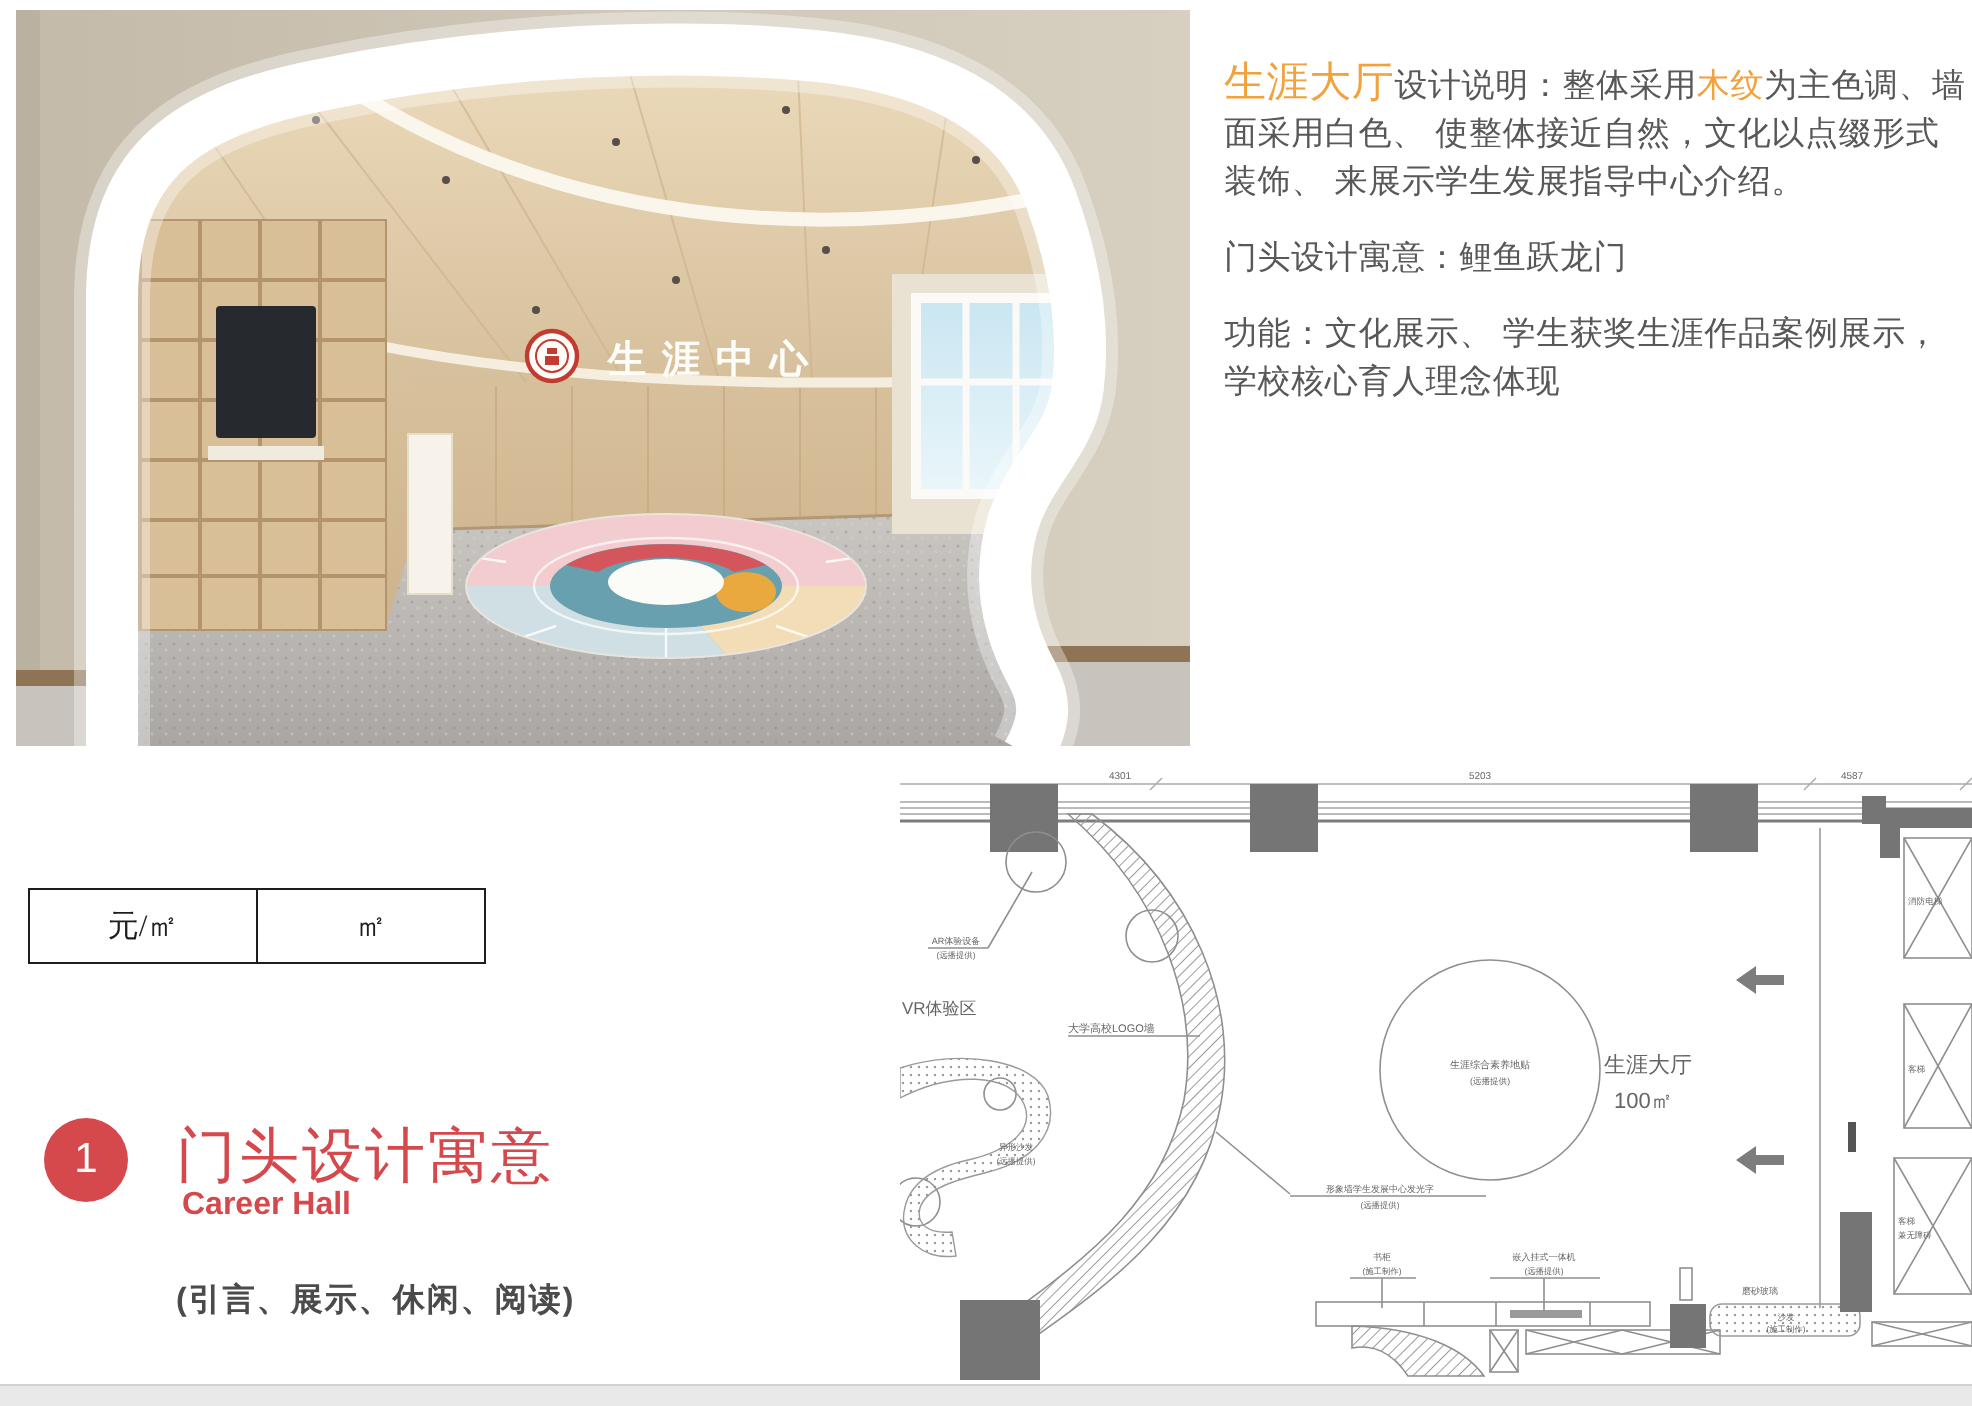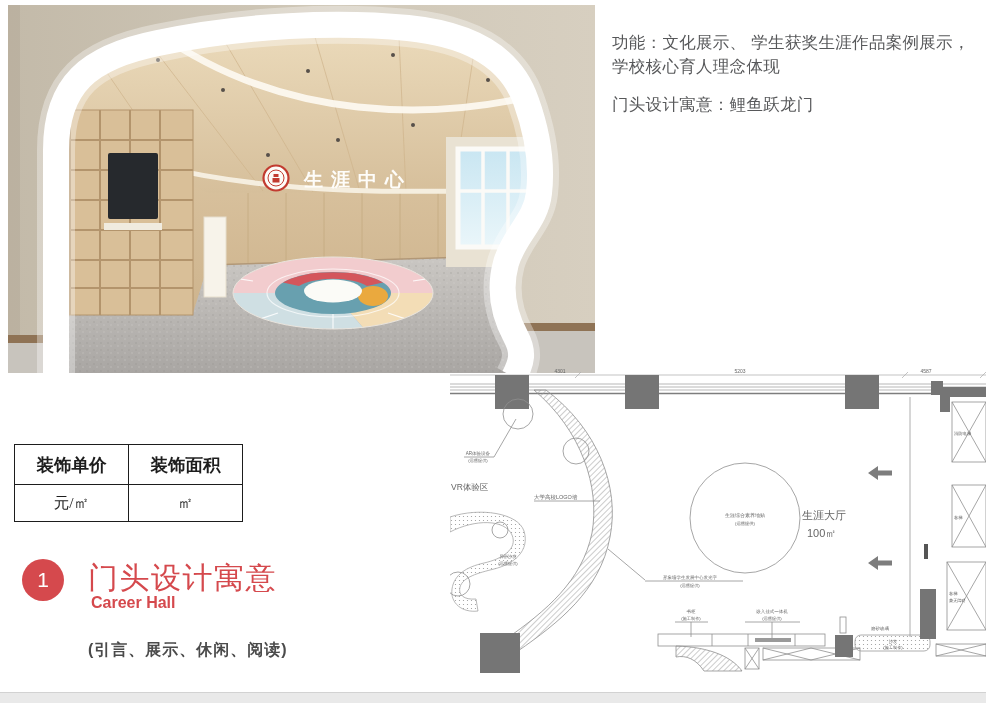--- a/index.html
+++ b/index.html
@@ -28,21 +28,21 @@
   .num-badge{position:absolute;left:22px;top:559px;width:42px;height:42px;
         border-radius:50%;background:#D5494D;color:#fff;font-size:21px;
         display:flex;align-items:center;justify-content:center;}
   .sec-title{position:absolute;left:88px;top:558px;color:#D5494D;font-size:30px;
         letter-spacing:1.5px;}
   .sec-sub{position:absolute;left:91px;top:594px;color:#D5494D;font-size:16px;
         font-weight:bold;text-align:right;}
   .sec-tags{position:absolute;left:88px;top:640px;color:#4b4b4b;font-size:16px;
         letter-spacing:1px;font-weight:bold;}
   
-  .plan{position:absolute;left:450px;top:367px;width:536px;height:320px;}
+  .plan{position:absolute;left:450px;top:384px;width:536px;height:320px;}
   .plan svg{display:block;}
   .plan text{font-family:"Liberation Sans","DejaVu Sans",sans-serif;fill:#666;}
   
   .footer-bar{position:absolute;left:0;top:692px;width:986px;height:11px;
         background:#e9e9e9;border-top:1px solid #d2d2d2;box-sizing:border-box;}
 </style>
 </head>
 <body>
 
 <div class="photo">
@@ -176,30 +176,27 @@
         <ellipse rx="100" ry="36" fill="none" stroke="#e9e4dd" stroke-width="1"></ellipse>
       </g>
     </g>
 
     <path d="M 48,375 L 48,145 C 48,80 80,52 150,38 C 235,20 330,16 400,23 C 470,30 505,58 518,96 C 531,132 534,162 531,188 C 528,216 506,230 498,258 C 490,287 497,312 508,332 C 516,347 514,357 506,372" fill="none" stroke="#ffffff" stroke-width="38" opacity="0.35"></path>
     <path d="M 48,375 L 48,145 C 48,80 80,52 150,38 C 235,20 330,16 400,23 C 470,30 505,58 518,96 C 531,132 534,162 531,188 C 528,216 506,230 498,258 C 490,287 497,312 508,332 C 516,347 514,357 506,372" fill="none" stroke="#ffffff" stroke-width="26"></path>
   </svg>
 </div>
 
 <div class="desc">
+  <p><span class="hl-big">生涯大厅</span><span>设计说明：整体采用</span><span class="hl">木纹</span><span>为主色调、墙面采用白色、 使整体接近自然，文化以点缀形式装饰、 来展示学生发展指导中心介绍。</span></p>
+  <p>门头设计寓意：鲤鱼跃龙门</p>
   <p>功能：文化展示、 学生获奖生涯作品案例展示，学校核心育人理念体现</p>
-  <p>门头设计寓意：鲤鱼跃龙门</p>
 </div>
 
 <table class="price-table">
   <tbody>
-    <tr class="hdr">
-      <td>装饰单价</td>
-      <td>装饰面积</td>
-    </tr>
     <tr class="val">
       <td>元/㎡</td>
       <td>㎡</td>
     </tr>
   </tbody>
 </table>
 
 <div class="num-badge">
   <span>1</span>
 </div>

